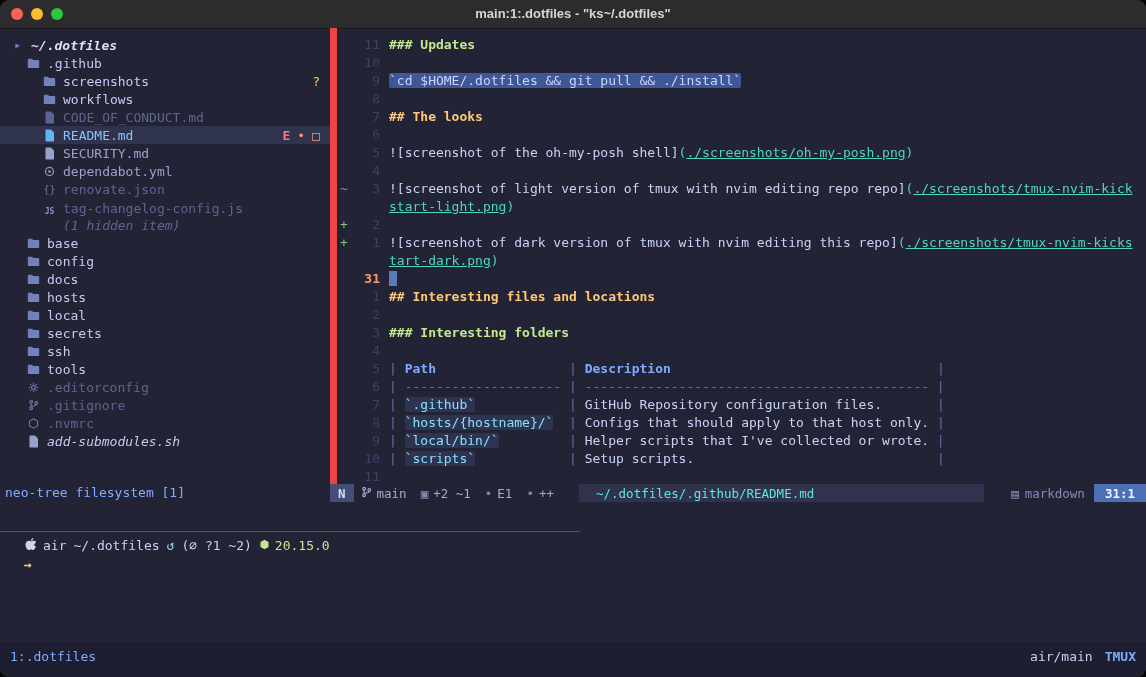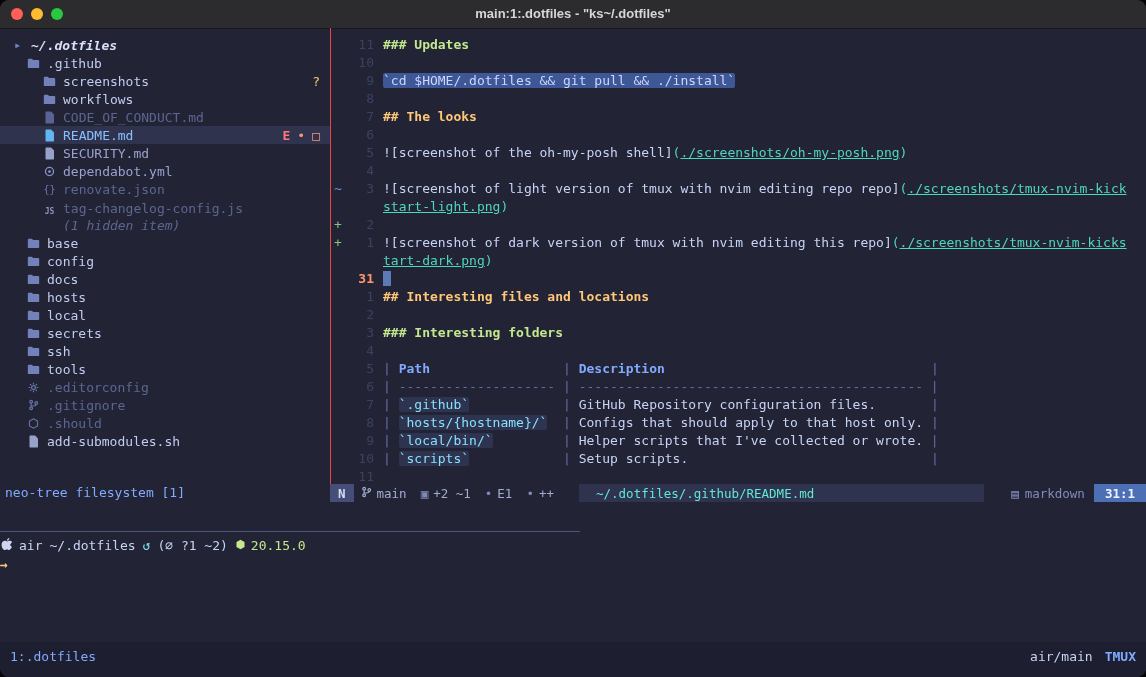--- a/index.html
+++ b/index.html
@@ -15,32 +15,32 @@
   
   .term{position:absolute;top:28px;left:0;right:0;bottom:0;}
   
   .sidebar{position:absolute;top:0;left:0;width:330px;height:456px;padding-top:8px;box-sizing:border-box;overflow:hidden;}
   .sb-row{display:flex;align-items:center;height:18px;padding-right:10px;}
   .sb-row.sel{background:#2f334d;}
   .g{width:15px;display:inline-flex;justify-content:center;align-items:center;flex:none;}
   .arrowc{color:#6f82c8;font-size:12px;}
   .sb-label{margin-left:6px;white-space:pre;}
   .root{color:#dbe1f8;font-weight:bold;font-style:italic;}
-  .folder{color:#c2ccf0;} .file{color:#c2ccf0;}
+  .folder{color:#c2ccf0;} .file{color:#c2ccf0;font-style:italic;}
   .dim{color:#5c668f;} .muted{color:#98a2cb;}
   .hint{color:#5c668f;font-style:italic;}
   .sel-label{color:#88c0ff;}
   .sb-badge{margin-left:auto;color:#ffc777;}
   .marks{margin-left:auto;display:flex;gap:7px;align-items:center;}
   .m-err{color:#ff757f;font-weight:bold;} .m-mod{color:#ff966c;} .m-sq{color:#ff966c;}
   .sb-status{position:absolute;top:456px;left:0;width:302px;height:18px;line-height:18px;padding-left:5px;
              color:#82aaff;box-sizing:border-box;}
   
   .editor{position:absolute;top:0;left:330px;right:0;height:456px;padding-top:8px;box-sizing:border-box;
-          overflow:hidden;border-left:1px solid #ef4444;}
+          overflow:hidden;border-left:7px solid #ef4444;}
   .ed-row{display:flex;height:18px;line-height:18px;}
   .sign{width:13px;padding-left:3px;flex:none;}
   .s-add{color:#8fbf7f;} .s-chg{color:#7191d4;}
   .num{width:27px;text-align:right;padding-right:9px;color:#3b4261;flex:none;}
   .ed-row.cur .num{color:#ff966c;font-weight:bold;}
   .txt{white-space:pre;}
   .txt span{white-space:pre;}
   .h2{color:#ffc777;font-weight:bold;}
   .h3{color:#c3e88d;font-weight:bold;}
   .fg{color:#c8d3f5;}
@@ -56,21 +56,21 @@
               font-size:12.5px;color:#a2abd0;}
   .sl-mode{background:#454e79;color:#d4dbf5;font-weight:bold;padding:0 8px;display:flex;align-items:center;}
   .sl-seg{display:flex;align-items:center;gap:5px;padding:0 7px;}
   .sl-dot{color:#8089b3;}
   .sl-path{flex:1;background:#2f334d;margin:0 18px;display:flex;align-items:center;padding:0 17px;color:#5eead4;
            white-space:pre;overflow:hidden;}
   .sl-ft{display:flex;align-items:center;gap:6px;padding:0 9px;color:#828bb8;}
   .sl-pos{background:#4d6fb5;color:#eef2ff;font-weight:bold;display:flex;align-items:center;padding:0 11px;}
   
   .divider{position:absolute;top:503px;left:0;width:580px;height:1px;background:#4c557c;}
-  .shell{position:absolute;top:508px;left:0;right:8px;}
+  .shell{position:absolute;top:508px;left:24px;right:8px;}
   .sh-line{height:19px;display:flex;align-items:center;gap:7px;white-space:pre;}
   .sh-host{color:#cdd5f0;display:flex;align-items:center;gap:6px;}
   .sh-path{color:#c8d3f5;}
   .sh-refresh{color:#86e1fc;}
   .sh-git{color:#c8d3f5;}
   .sh-node{color:#c3e88d;display:flex;align-items:flex-start;gap:5px;}
   .sh-arrow{color:#ffc777;font-weight:bold;}
   
   .tmuxbar{position:absolute;top:614px;left:0;right:0;bottom:0;background:#1d1f30;box-sizing:border-box;
            padding:7px 10px 0;display:flex;align-items:flex-start;}
@@ -268,21 +268,21 @@
             </svg>
           </span>
           <span class="sb-label dim">.gitignore</span>
         </div>
         <div class="sb-row" style="padding-left: 26px;">
           <span class="g">
             <svg width="11" height="11" viewBox="0 0 12 12">
               <path fill="none" stroke="#6a74a8" stroke-width="1.2" d="M6 .9l4.4 2.5v5.2L6 11.1 1.6 8.6V3.4z"></path>
             </svg>
           </span>
-          <span class="sb-label dim">.should</span>
+          <span class="sb-label dim">.nvmrc</span>
         </div>
         <div class="sb-row" style="padding-left: 26px;">
           <span class="g">
             <svg width="10" height="13" viewBox="0 0 10 13">
               <path fill="#97a1c9" d="M1.5.5h4.6L9 3.4v8.1c0 .6-.4 1-1 1H1.5c-.6 0-1-.4-1-1v-10c0-.6.4-1 1-1z"></path>
             </svg>
           </span>
           <span class="sb-label file">add-submodules.sh</span>
         </div>
       </div>

